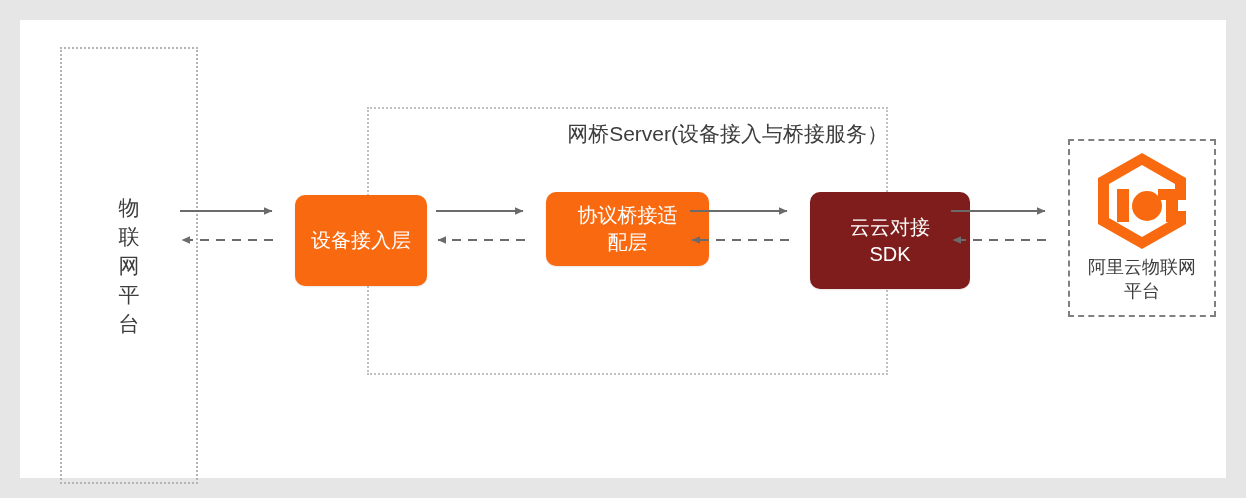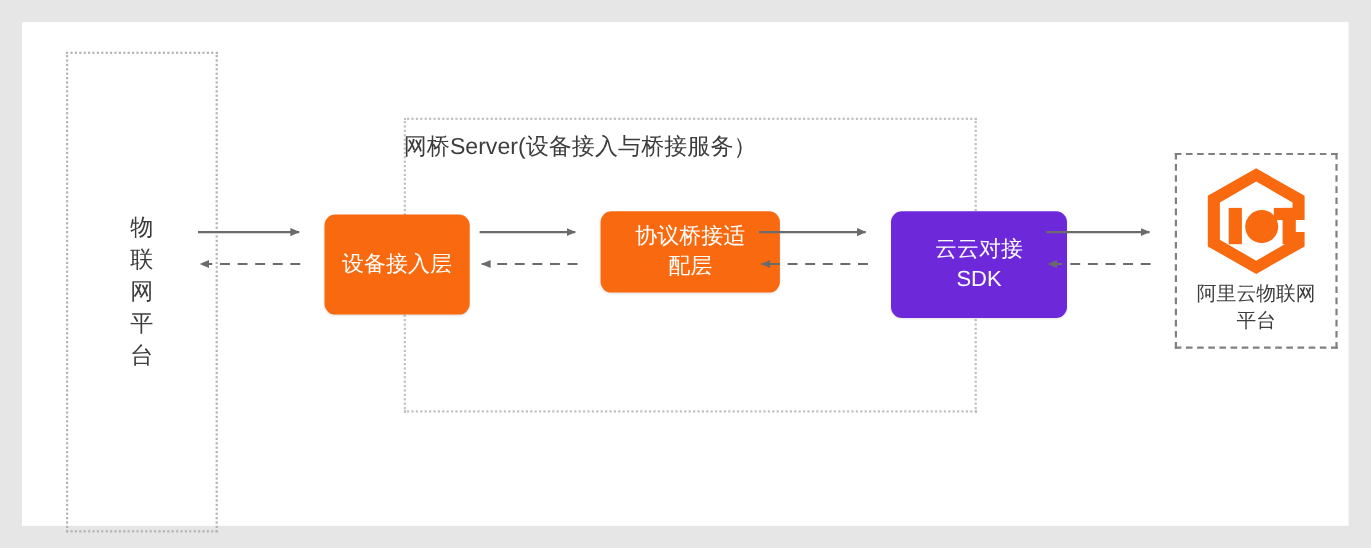--- a/index.html
+++ b/index.html
@@ -70,21 +70,21 @@
     height: 268px;
     border: 2px dotted #c0c0c0;
     box-sizing: border-box;
     background: transparent;
   }
   #bridge-title {
     position: absolute;
     left: 347px;
     top: 99px;
     width: 521px;
-    text-align: left;
+    text-align: right;
     font-size: 21px;
     line-height: 30px;
     color: #3d3d3d;
   }
 
   
   .proc-box {
     position: absolute;
     border-radius: 10px;
     display: flex;
@@ -109,21 +109,21 @@
     top: 172px;
     width: 163px;
     height: 74px;
     background: #f96a10;
   }
   #box-cloud-sdk {
     left: 790px;
     top: 172px;
     width: 160px;
     height: 97px;
-    background: #6d28d9;
+    background: #7f1d1d;
   }
 
   
   #right-box {
     position: absolute;
     left: 1048px;
     top: 119px;
     width: 148px;
     height: 178px;
     border: 2px dashed #808080;

